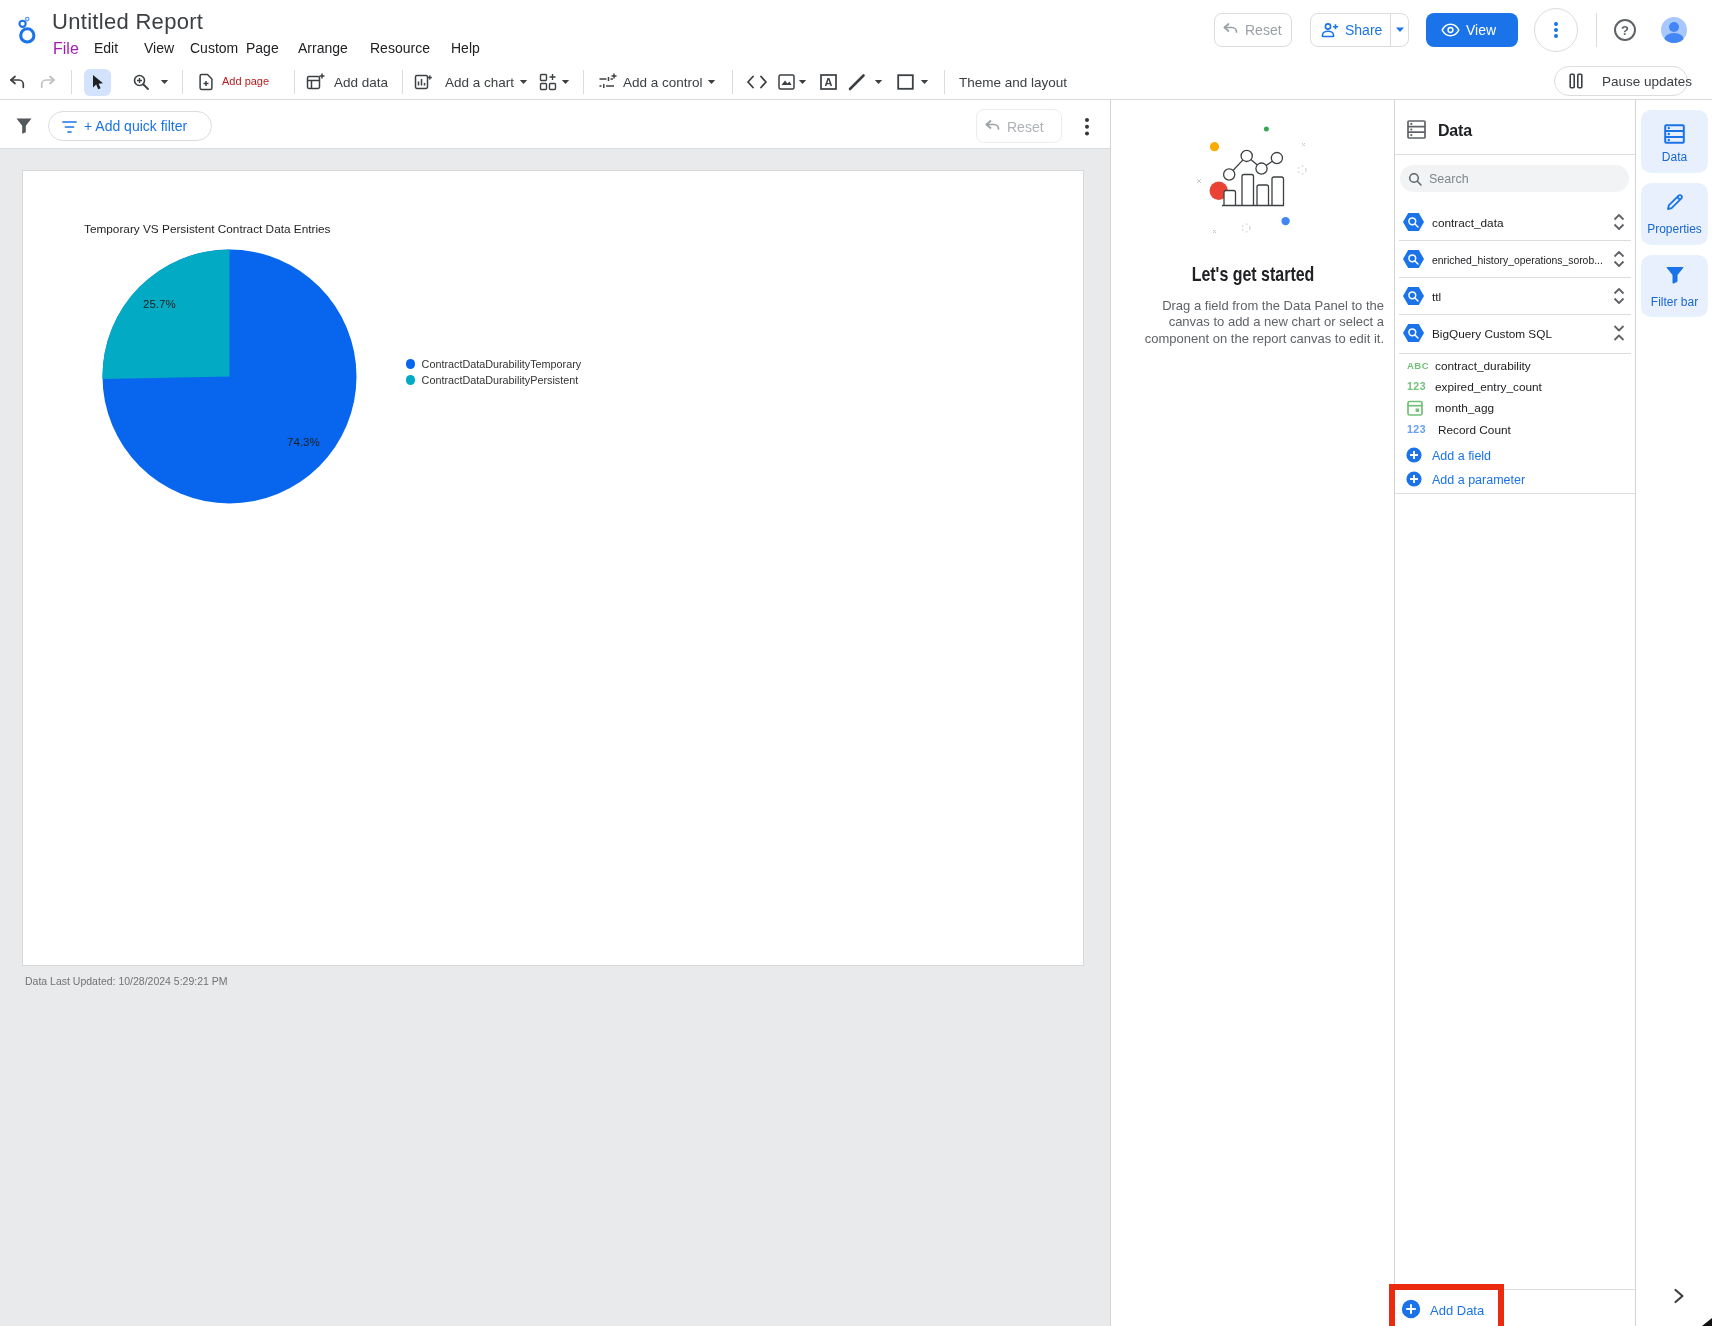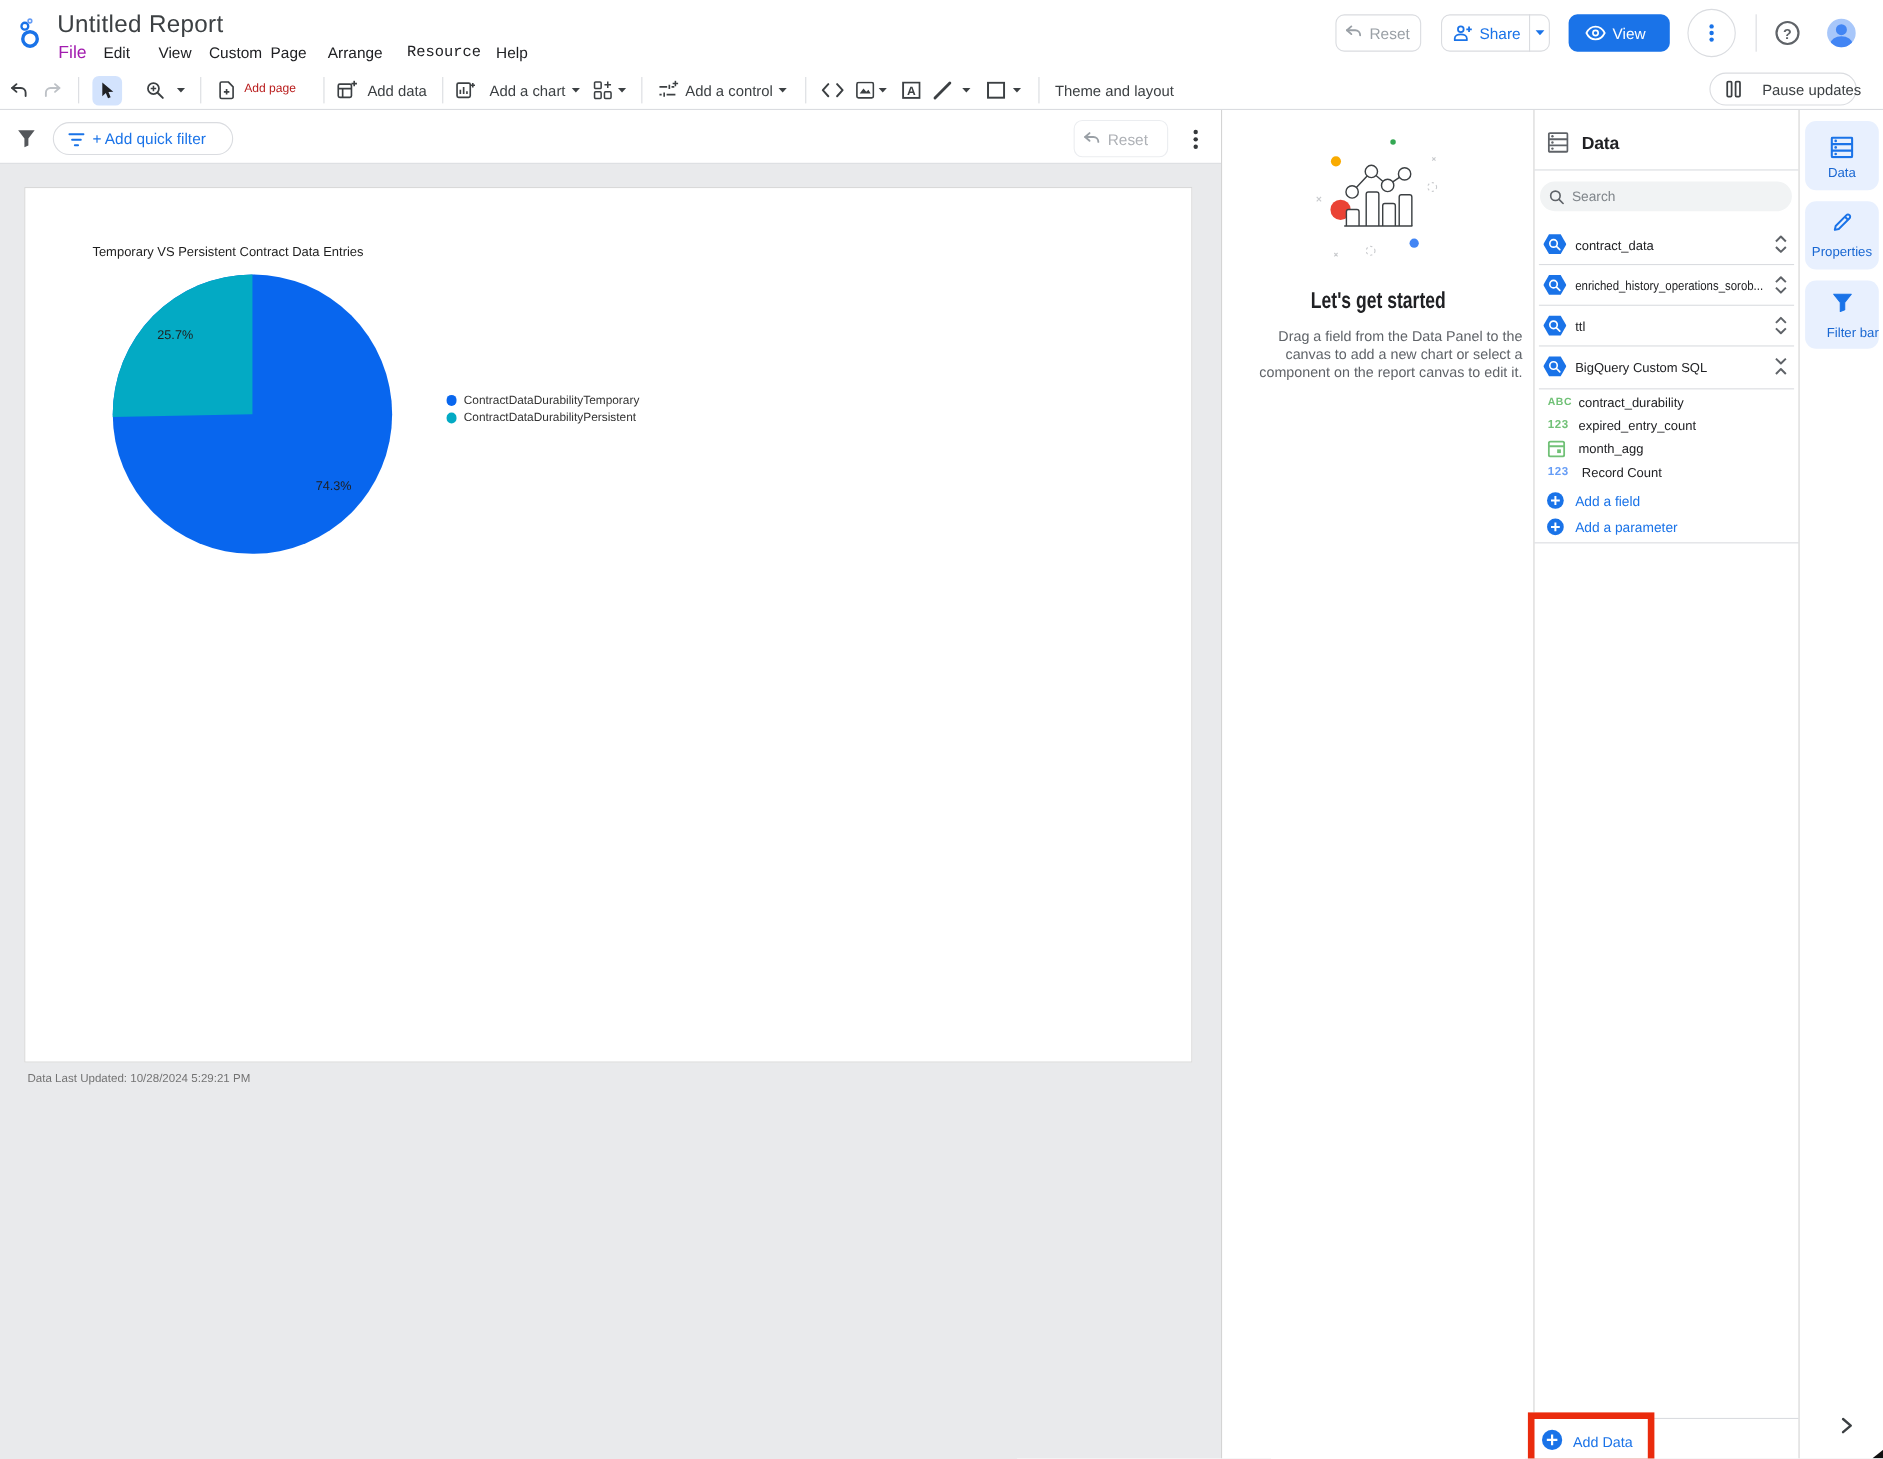--- a/index.html
+++ b/index.html
@@ -19,21 +19,21 @@
   <circle cx="13.2" cy="9.1" r="1.7" fill="none" stroke="#669df6" stroke-width="1.4"></circle>
 </svg>
 <div class="abs txt" style="left:52px;top:9px;font-size:22px;color:#3c4043;letter-spacing:0.3px;">Untitled Report</div>
 
 <div class="abs txt" style="left:53px;top:40px;font-size:16px;color:#a21caf;">File</div>
 <div class="abs txt" style="left:94px;top:40px;font-size:14px;color:#202124;">Edit</div>
 <div class="abs txt" style="left:144px;top:40px;font-size:14px;color:#202124;">View</div>
 <div class="abs txt" style="left:190px;top:40px;font-size:14px;color:#202124;">Custom</div>
 <div class="abs txt" style="left:246px;top:40px;font-size:14px;color:#202124;">Page</div>
 <div class="abs txt" style="left:298px;top:40px;font-size:14px;color:#202124;">Arrange</div>
-<div class="abs txt" style="left:370px;top:40px;font-size:14px;color:#202124;font-family:Liberation Mono, monospace;">Resource</div>
+<div class="abs txt" style="left:370px;top:40px;font-size:14px;color:#202124;">Resource</div>
 <div class="abs txt" style="left:451px;top:40px;font-size:14px;color:#202124;">Help</div>
 
 <div class="abs" style="left:1214px;top:13px;width:78px;height:34px;border:1px solid #dadce0;border-radius:8px;"></div>
 <svg class="abs" style="left:1222px;top:22px;" width="17" height="15" viewBox="0 0 17 15">
   <path d="M6.5 2 L2.5 5.5 L6.5 9" fill="none" stroke="#9aa0a6" stroke-width="1.7" stroke-linecap="round" stroke-linejoin="round"></path>
   <path d="M2.5 5.5 H10 a4.5 4.5 0 0 1 4.5 4.5 v0" fill="none" stroke="#9aa0a6" stroke-width="1.7" stroke-linecap="round"></path>
 </svg>
 <div class="abs txt" style="left:1245px;top:22px;font-size:14px;color:#9aa0a6;">Reset</div>
 <div class="abs" style="left:1310px;top:13px;width:99px;height:34px;border:1px solid #dadce0;border-radius:8px;"></div>
 <div class="abs" style="left:1390px;top:13px;width:1px;height:34px;background:#dadce0;"></div>
@@ -337,19 +337,19 @@
 <div class="abs" style="left:1641px;top:183px;width:67px;height:62px;background:#e8f0fe;border-radius:10px;"></div>
 <svg class="abs" style="left:1665px;top:192px;" width="20" height="20" viewBox="0 0 20 20">
   <path d="M3 17 L3.8 13.4 L13.6 3.6 A1.9 1.9 0 0 1 16.3 3.6 L16.4 3.7 A1.9 1.9 0 0 1 16.4 6.4 L6.6 16.2 Z" fill="none" stroke="#1a73e8" stroke-width="1.8" stroke-linejoin="round"></path>
   <path d="M12.2 5 L15 7.8" stroke="#1a73e8" stroke-width="1.8"></path>
 </svg>
 <div class="abs txt" style="left:1641px;top:222px;width:67px;text-align:center;font-size:12px;color:#1967d2;">Properties</div>
 <div class="abs" style="left:1641px;top:255px;width:67px;height:62px;background:#e8f0fe;border-radius:10px;"></div>
 <svg class="abs" style="left:1665px;top:265px;" width="20" height="20" viewBox="0 0 20 20">
   <path d="M2 2.5 H18 L12 10 V16.5 L8 18.2 V10 Z" fill="#1a73e8" stroke="#1a73e8" stroke-width="1" stroke-linejoin="round"></path>
 </svg>
-<div class="abs txt" style="left:1641px;top:295px;width:67px;text-align:right;font-size:12px;color:#1967d2;">Filter bar</div>
+<div class="abs txt" style="left:1641px;top:295px;width:67px;text-align:center;font-size:12px;color:#1967d2;">Filter bar</div>
 <svg class="abs" style="left:1673px;top:1288px;" width="12" height="16" viewBox="0 0 12 16">
   <path d="M2.5 2 L9.5 8 L2.5 14" fill="none" stroke="#3c4043" stroke-width="2.2" stroke-linecap="round" stroke-linejoin="round"></path>
 </svg>
 <svg class="abs" style="left:1702px;top:1318px;" width="10" height="8" viewBox="0 0 10 8">
   <path d="M10 0 L10 8 L0 8 Z" fill="#111"></path>
 </svg>
 
 </body></html>

